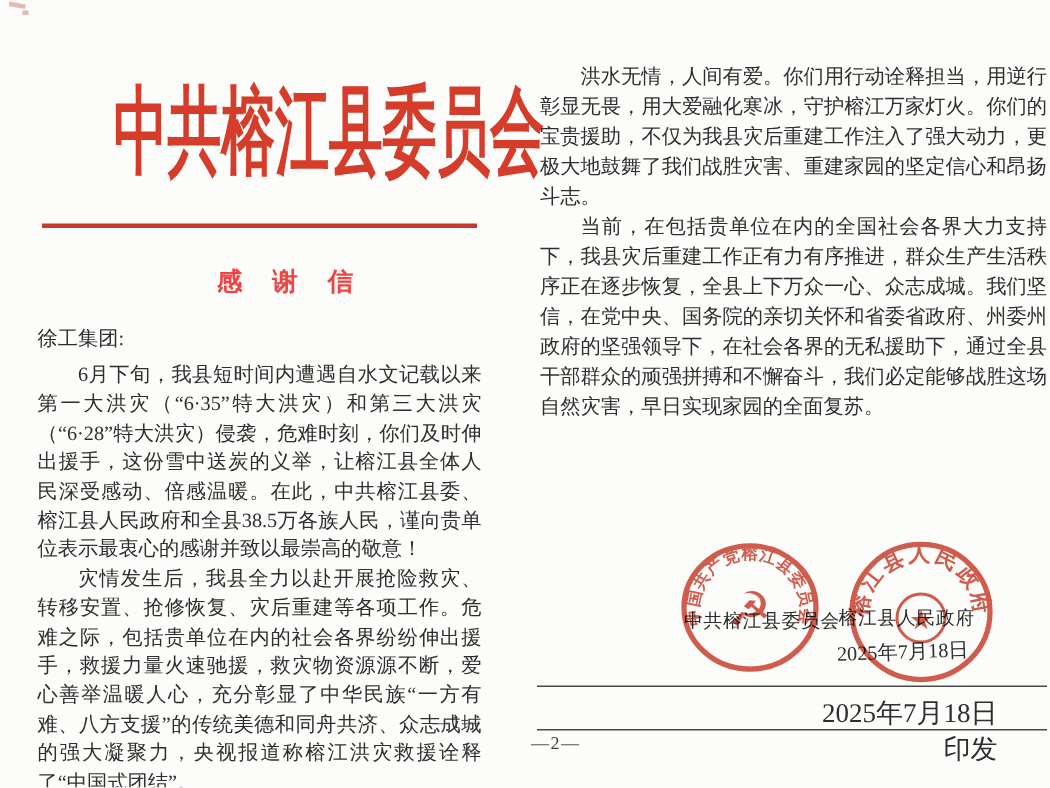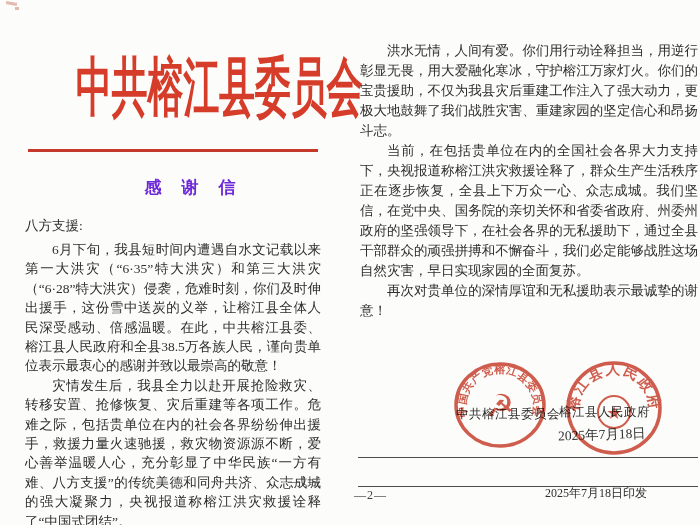--- a/index.html
+++ b/index.html
@@ -10,21 +10,21 @@
   .abs{position:absolute;}
   
   .letterhead{
     left:0;top:46px;width:345px;height:84px;text-align:center;
     font-size:64px;line-height:84px;font-weight:bold;color:#d63c2a;
     white-space:nowrap;transform:scaleX(0.56);transform-origin:50% 50%;
   }
   .head-rule{left:28px;top:149px;width:290px;height:2.5px;background:#c5392a;}
   .letter-title{
     left:60px;top:176px;width:260px;text-align:center;
-    font-size:17px;font-weight:bold;letter-spacing:20px;text-indent:20px;color:#6d28d9;
+    font-size:17px;font-weight:bold;letter-spacing:20px;text-indent:20px;color:#ef4444;
   }
   .salutation{left:25px;top:217px;font-size:13.5px;}
   .body-block{font-size:13.5px;text-align:justify;color:#2e2e2e;}
   .body-left{left:25px;top:240px;width:296px;line-height:19.4px;}
   .body-right{left:360px;top:41px;width:338px;line-height:20px;}
   .body-block p{margin:0;text-indent:2em;}
   .pagenum{font-size:12px;color:#3c3c3c;letter-spacing:1px;}
   .pagenum-1{left:288px;top:474px;}
   .pagenum-2{left:354px;top:488px;}
   
@@ -36,53 +36,52 @@
   .seal{mix-blend-mode:multiply;opacity:0.88;}
   .seal-party{left:452px;top:361px;}
   .seal-gov{left:565px;top:360px;}
   .seal text{font-weight:bold;}
   .seal-symbol{font-family:"DejaVu Sans",sans-serif;}
   
   .footer-rule{left:358px;width:340px;height:1.2px;background:#4a4a4a;}
   .footer-rule-a{top:457px;}
   .footer-rule-b{top:486px;}
   .footer-office{left:368px;top:463px;font-size:12.5px;letter-spacing:1px;}
-  .footer-date{left:545px;top:463px;width:120px;font-size:12px;margin-top:22px;}
+  .footer-date{left:545px;top:463px;width:120px;text-align:right;font-size:18px;}
   
   .speck{background:#dfa79c;opacity:0.8;}
   .speck-a{left:6px;top:2px;width:11px;height:3px;transform:rotate(10deg);}
   .speck-b{left:15px;top:7px;width:4px;height:3px;}
 </style>
 </head>
 <body>
 
 <div class="canvas">
 
   <div class="abs speck speck-a"></div>
   <div class="abs speck speck-b"></div>
 
   <div class="abs letterhead">中共榕江县委员会</div>
 
   <div class="abs head-rule"></div>
 
   <div class="abs letter-title">感谢信</div>
 
-  <div class="abs salutation">八方支援:</div>
+  <div class="abs salutation">徐工集团:</div>
 
   <div class="abs body-block body-left">
       <p>6月下旬，我县短时间内遭遇自水文记载以来第一大洪灾（“6·35”特大洪灾）和第三大洪灾（“6·28”特大洪灾）侵袭，危难时刻，你们及时伸出援手，这份雪中送炭的义举，让榕江县全体人民深受感动、倍感温暖。在此，中共榕江县委、榕江县人民政府和全县38.5万各族人民，谨向贵单位表示最衷心的感谢并致以最崇高的敬意！</p>
       <p>灾情发生后，我县全力以赴开展抢险救灾、转移安置、抢修恢复、灾后重建等各项工作。危难之际，包括贵单位在内的社会各界纷纷伸出援手，救援力量火速驰援，救灾物资源源不断，爱心善举温暖人心，充分彰显了中华民族“一方有难、八方支援”的传统美德和同舟共济、众志成城的强大凝聚力，央视报道称榕江洪灾救援诠释了“中国式团结”。</p>
     </div>
 
   <div class="abs pagenum pagenum-1">—1—</div>
 
   <div class="abs body-block body-right">
       <p>洪水无情，人间有爱。你们用行动诠释担当，用逆行彰显无畏，用大爱融化寒冰，守护榕江万家灯火。你们的宝贵援助，不仅为我县灾后重建工作注入了强大动力，更极大地鼓舞了我们战胜灾害、重建家园的坚定信心和昂扬斗志。</p>
-      <p>当前，在包括贵单位在内的全国社会各界大力支持下，央视报道称榕江洪灾救援诠释了，群众生产生活秩序正在逐步恢复，全县上下万众一心、众志成城。我们坚信，在党中央、国务院的亲切关怀和省委省政府、州委州政府的坚强领导下，在社会各界的无私援助下，通过全县干部群众的顽强拼搏和不懈奋斗，我们必定能够战胜这场自然灾害，早日实现家园的全面复苏。</p>
-      <p>再次对贵单位的深情厚谊和无私援助表示最诚挚的谢意！</p>
+      <p>当前，在包括贵单位在内的全国社会各界大力支持下，我县灾后重建工作正有力有序推进，群众生产生活秩序正在逐步恢复，全县上下万众一心、众志成城。我们坚信，在党中央、国务院的亲切关怀和省委省政府、州委州政府的坚强领导下，在社会各界的无私援助下，通过全县干部群众的顽强拼搏和不懈奋斗，我们必定能够战胜这场自然灾害，早日实现家园的全面复苏。</p>
     </div>
 
   <div class="abs sig sig-committee">中共榕江县委员会</div>
   <div class="abs sig sig-gov">榕江县人民政府</div>
   <div class="abs sig sig-date">2025年7月18日</div>
 
   <svg class="abs seal seal-party" width="96" height="90" viewBox="0 0 96 90">
     <ellipse cx="48" cy="44" rx="44" ry="41" fill="none" stroke="#cc4736" stroke-width="3.5"></ellipse>
     <path id="arc-party" d="M 16 56 A 34 33 0 1 1 80 56" fill="none"></path>
     <text fill="#cc4736" font-size="11" letter-spacing="0.5">

